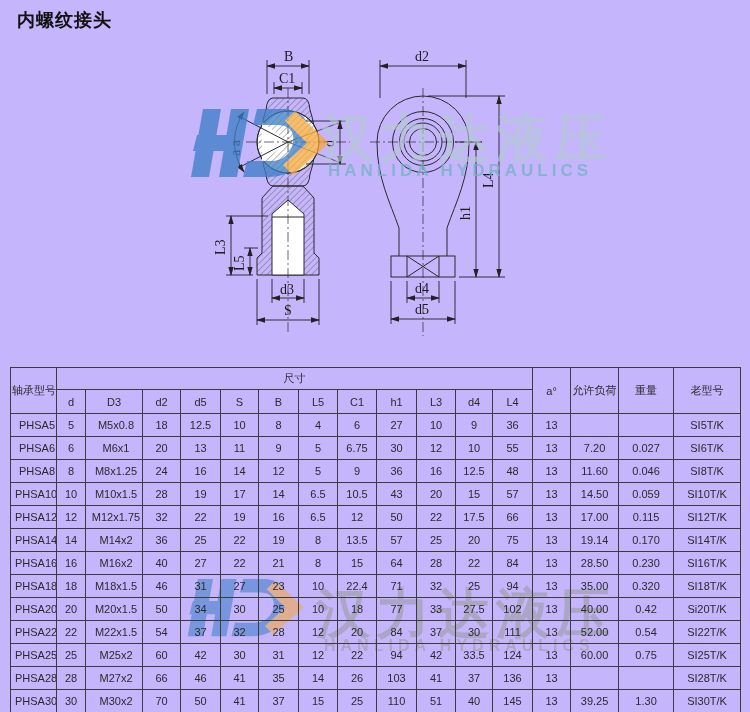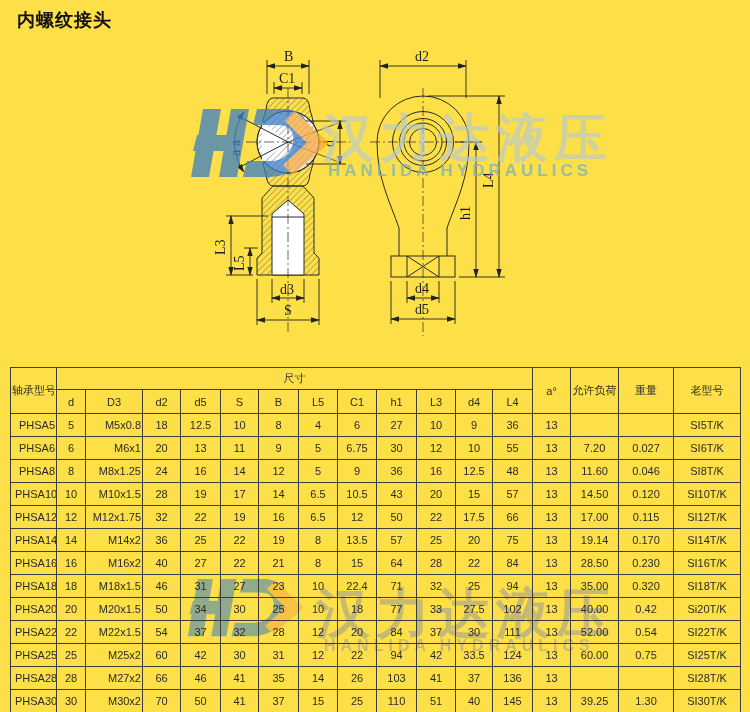--- a/index.html
+++ b/index.html
@@ -1,31 +1,31 @@
 <!DOCTYPE html>
 <html><head>
 <meta charset="utf-8">
 <style>
   html,body{margin:0;padding:0;background:#fff;}
-  #page{position:relative;width:750px;height:712px;background:#fde047;overflow:hidden;
+  #page{position:relative;width:750px;height:712px;background:#c4b5fd;overflow:hidden;
         font-family:"Liberation Sans",sans-serif;}
   #title{position:absolute;left:17px;top:8px;font-size:18px;font-weight:bold;color:#111;
          letter-spacing:1px;font-family:"Liberation Sans",sans-serif;}
   svg{position:absolute;left:0;top:0;pointer-events:none;}
   #wm-table-svg{z-index:0;}
   #drawing-svg{z-index:2;}
   #spec-table{position:absolute;left:10px;top:367px;width:731px;z-index:1;
               border-collapse:collapse;table-layout:fixed;background:transparent;
               font-size:11px;color:#2b2b2b;}
   #spec-table th,#spec-table td{border:1px solid #3c3c3c;text-align:center;padding:0 1px;
               white-space:nowrap;overflow:hidden;font-weight:normal;}
   #spec-table tr.hrow1{height:22px;} #spec-table tr.hrow2{height:24px;}
   #spec-table tbody tr{height:23px;}
   #spec-table .c-model{text-align:right;padding-left:4px;}
-  #spec-table .c-thread{text-align:right;padding-left:5px;}
+  #spec-table .c-thread{text-align:center;padding-left:5px;}
   .dimlabel{font-family:"Liberation Serif",serif;font-size:14px;fill:#1d1d1d;}
   .wm-cn{font-family:"DejaVu Sans","Liberation Sans",sans-serif;font-weight:bold;}
   .wm-en{font-family:"Liberation Sans",sans-serif;font-weight:bold;}
 </style>
 </head>
 <body>
 
 <div id="page">
 
   <div id="title">内螺纹接头</div>
@@ -265,21 +265,21 @@
           <td>17</td>
           <td>14</td>
           <td>6.5</td>
           <td>10.5</td>
           <td>43</td>
           <td>20</td>
           <td>15</td>
           <td>57</td>
           <td>13</td>
           <td>14.50</td>
-          <td>0.120</td>
+          <td>0.059</td>
           <td>SI10T/K</td>
         </tr>
         <tr>
           <td class="c-model">PHSA12</td>
           <td>12</td>
           <td class="c-thread">M12x1.75</td>
           <td>32</td>
           <td>22</td>
           <td>19</td>
           <td>16</td>

